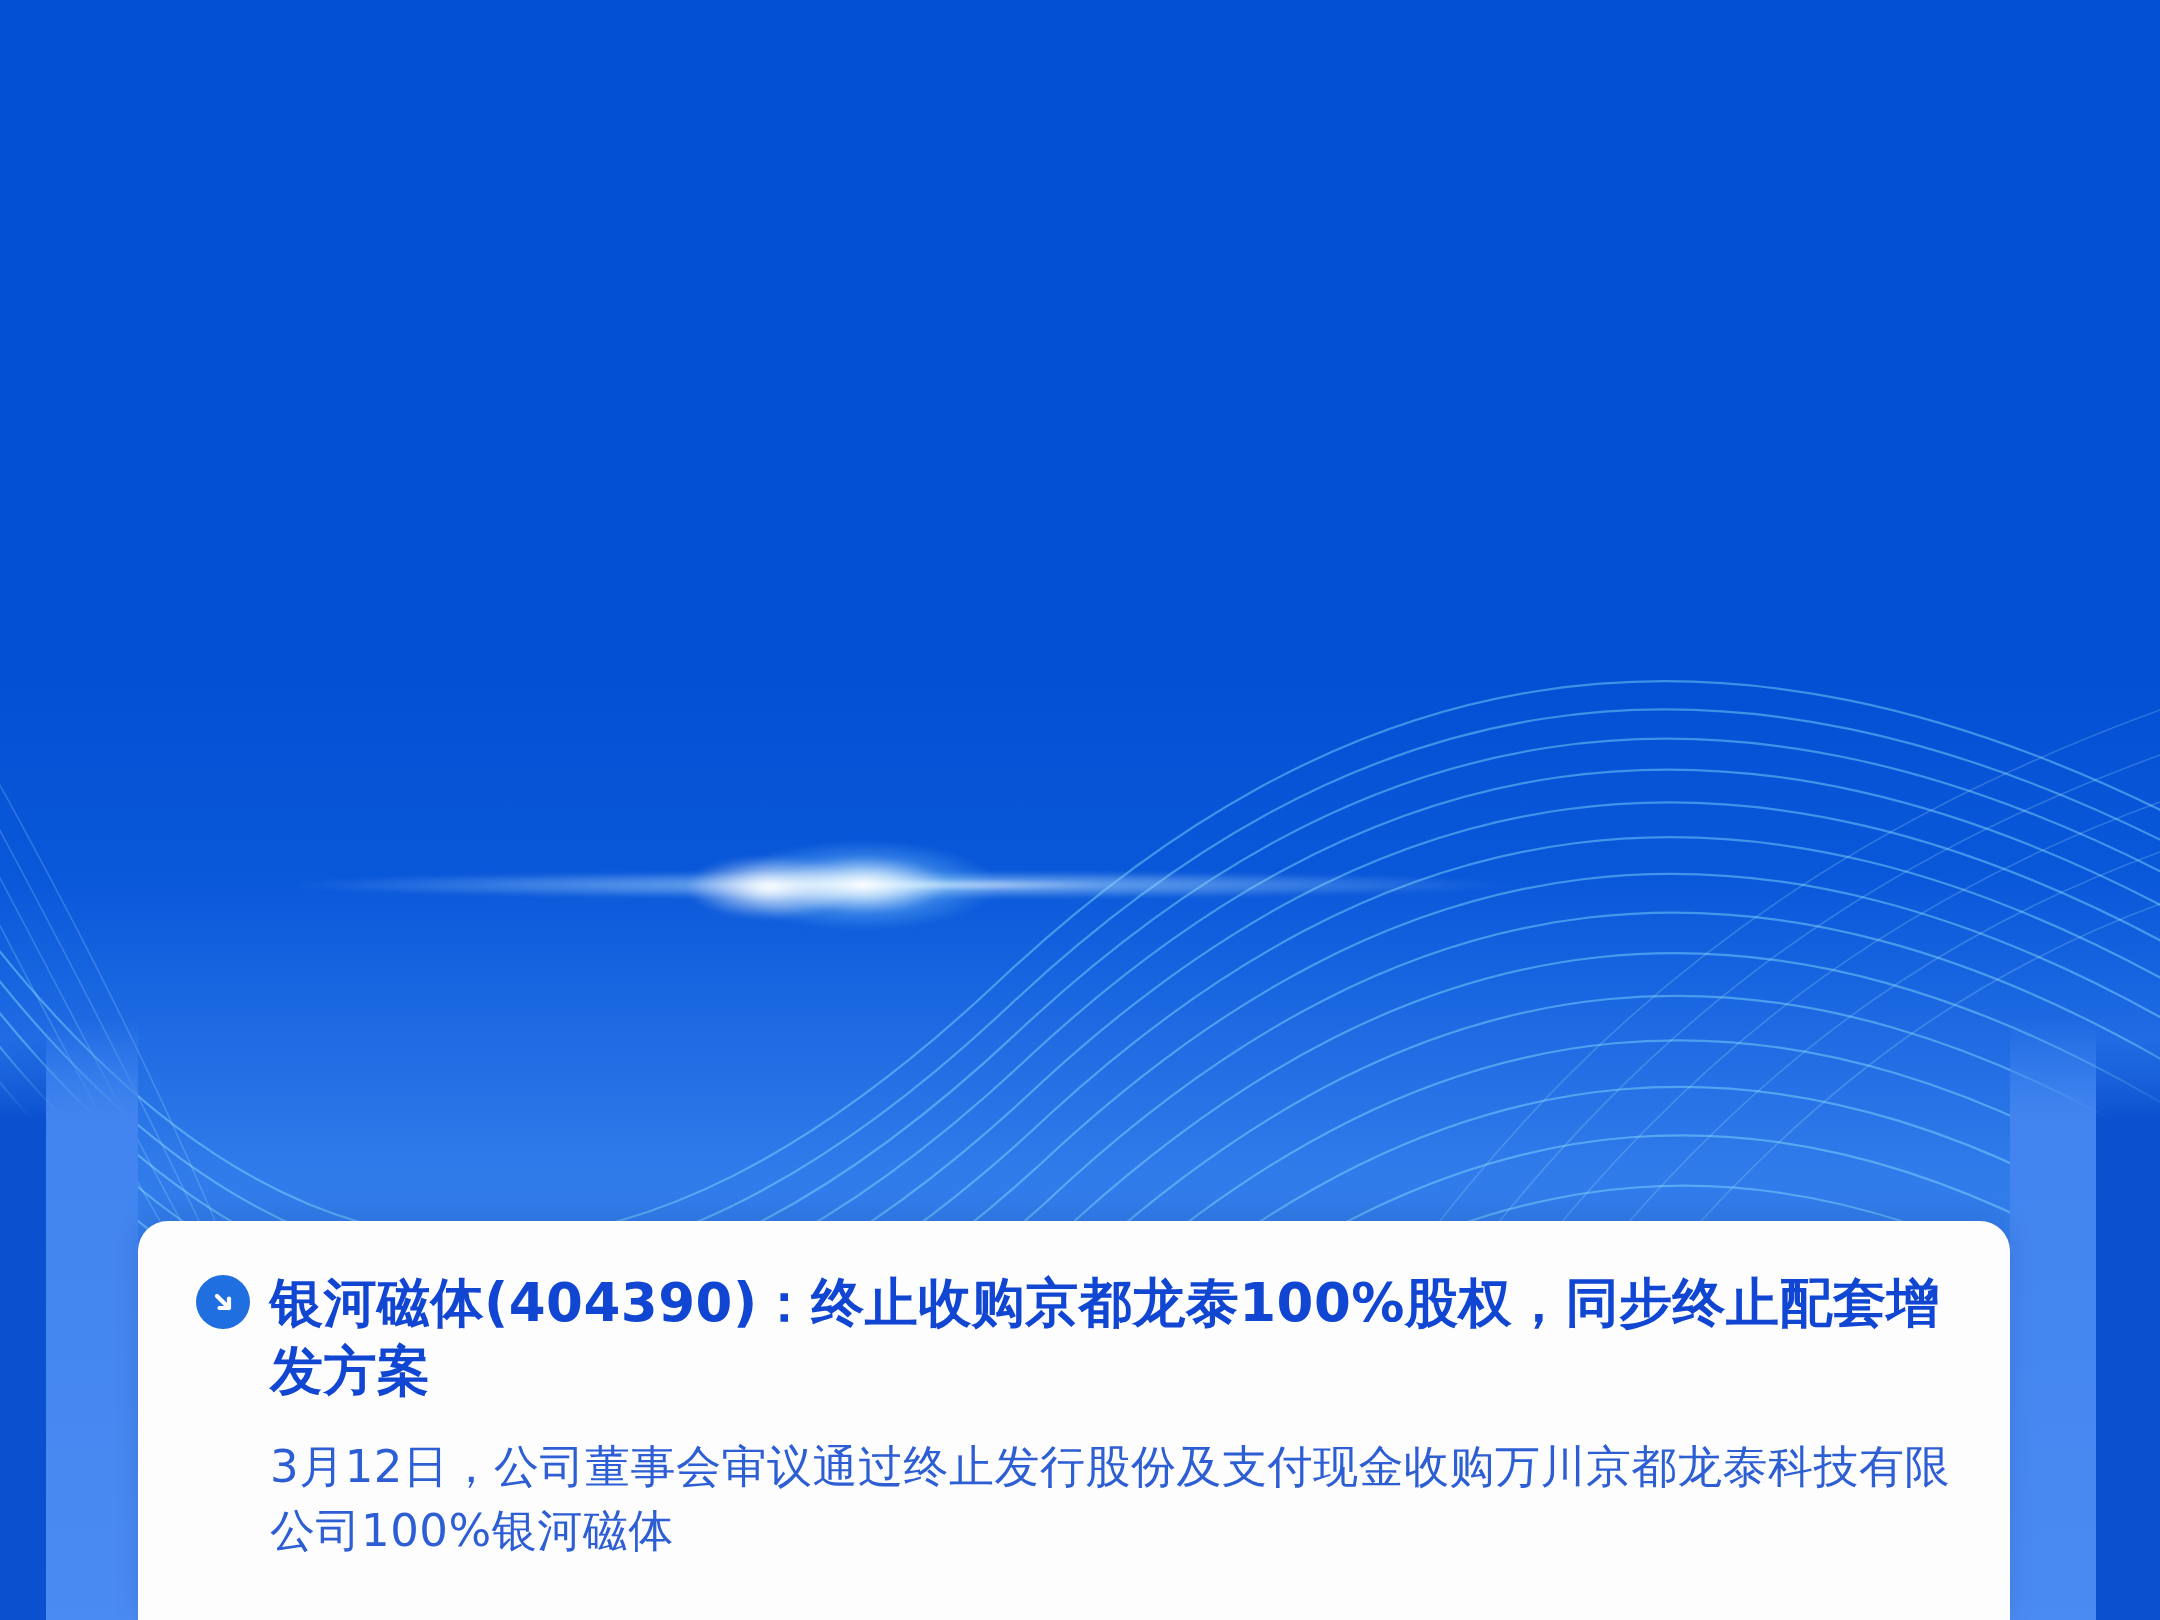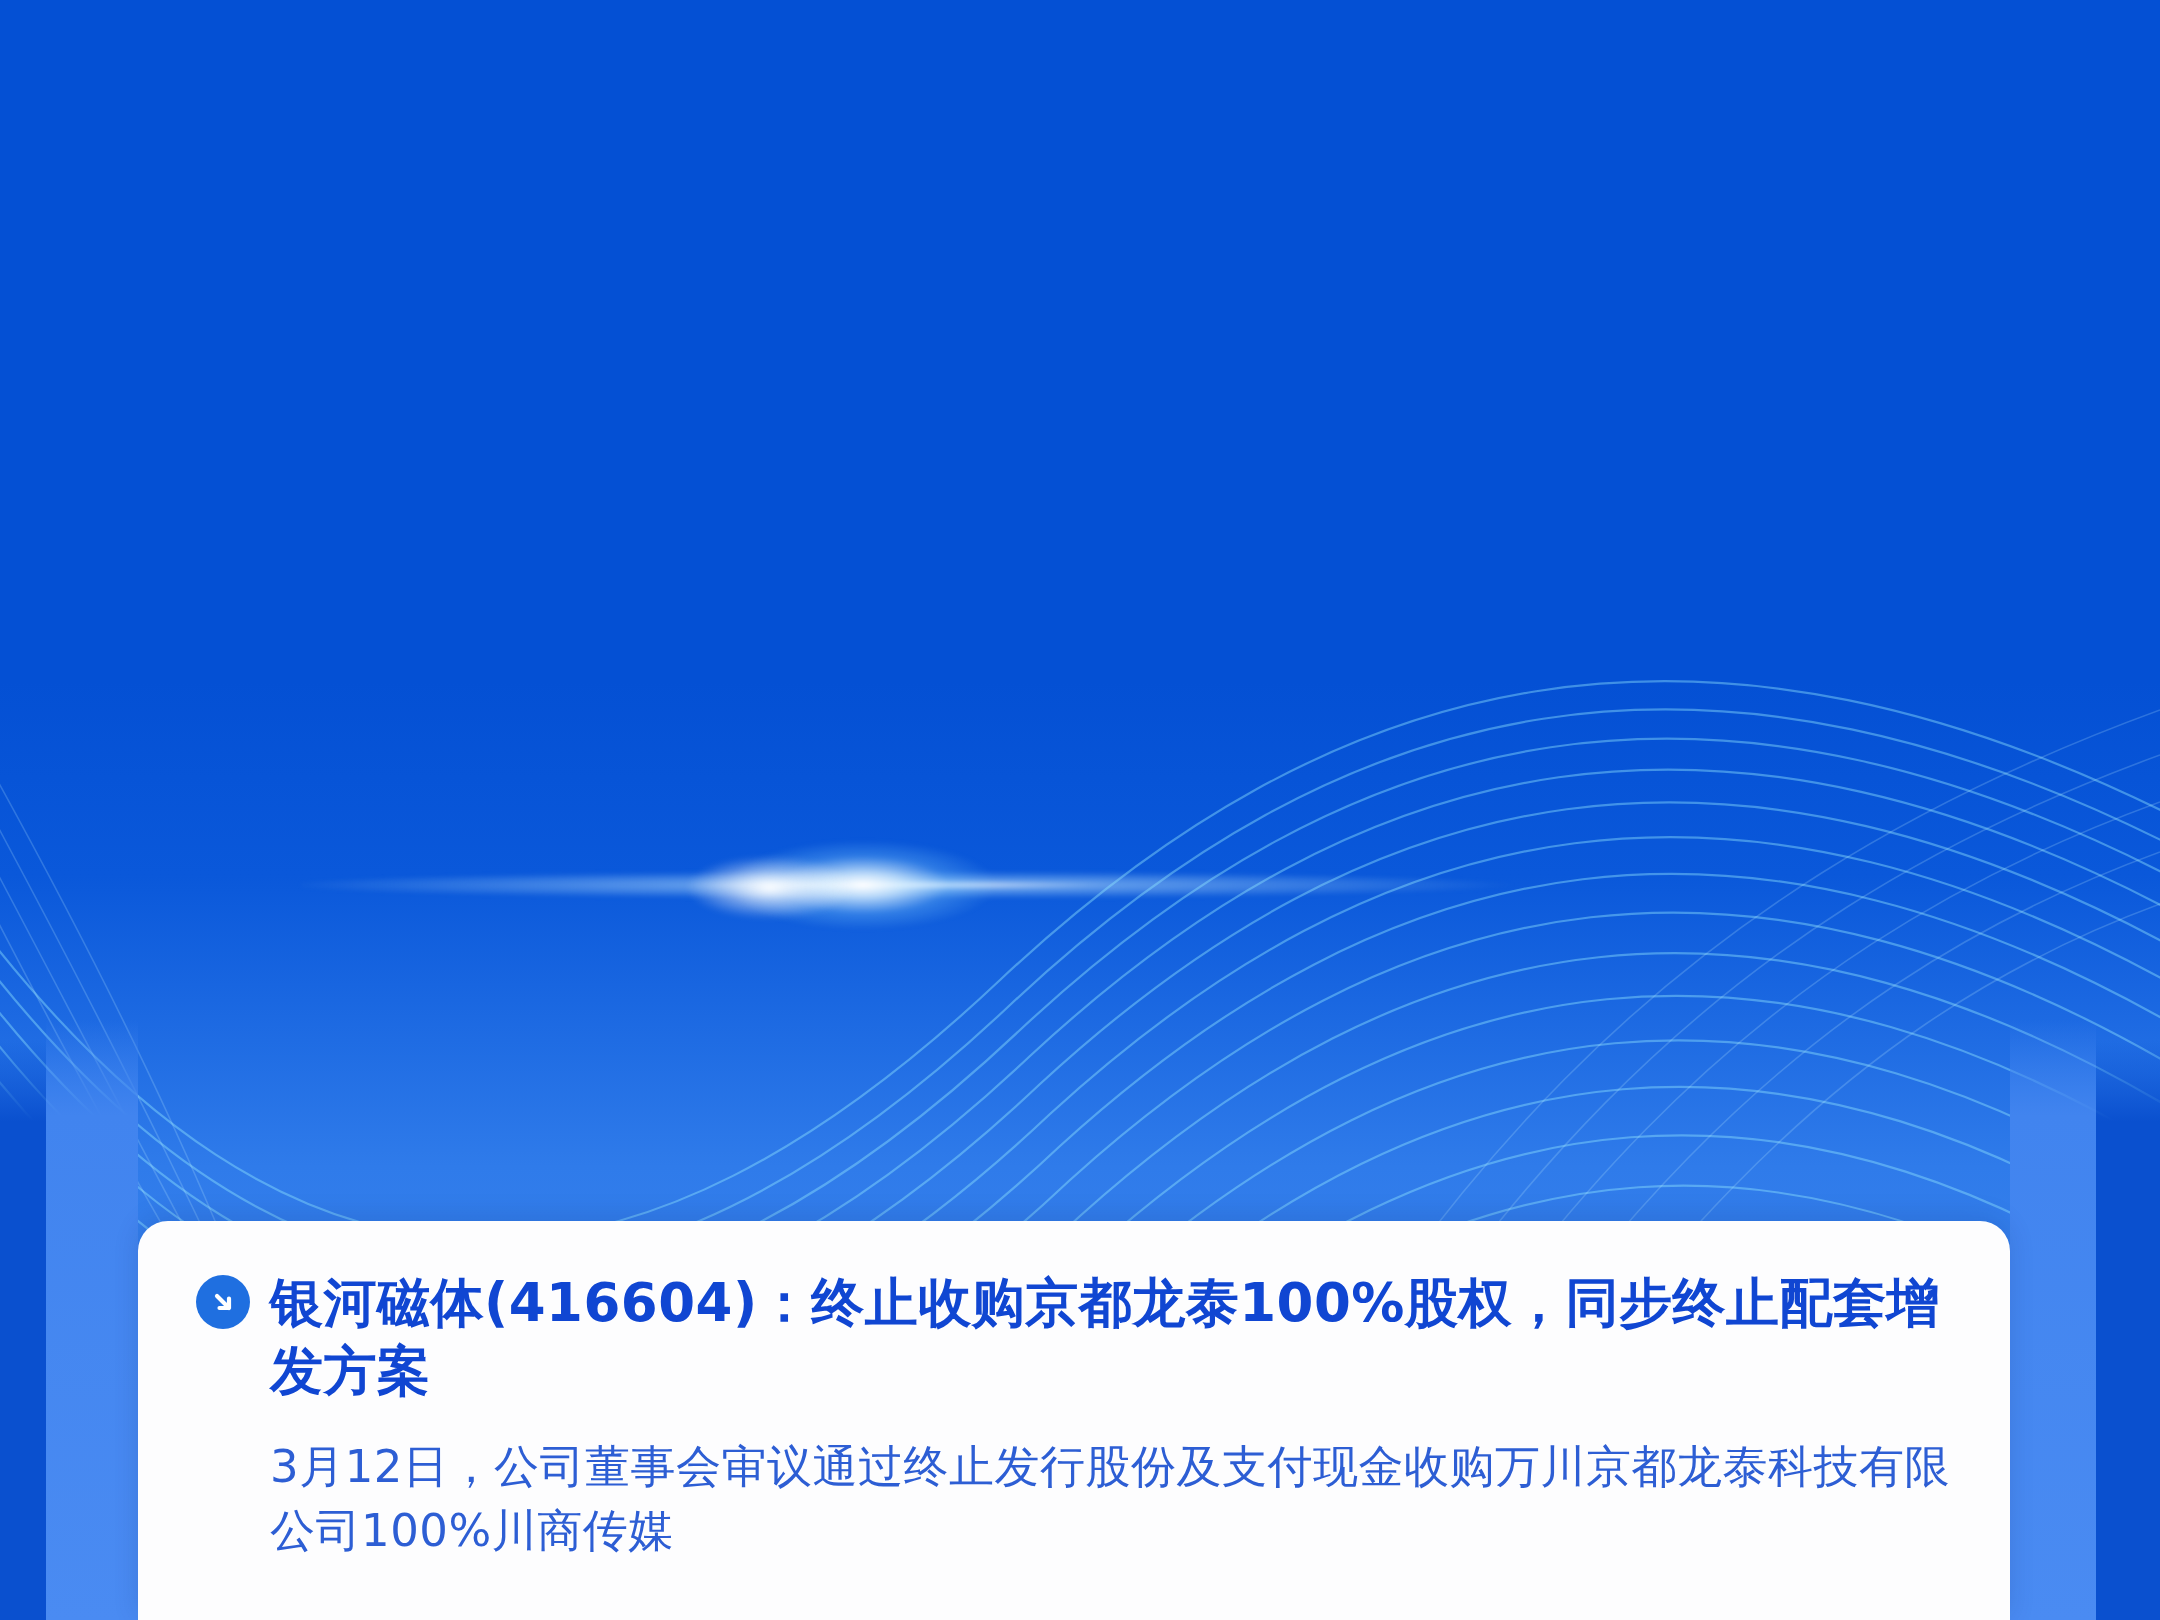--- a/index.html
+++ b/index.html
@@ -170,19 +170,19 @@
 
 
   <div class="card">
     <div class="news-item">
       <div class="news-head">
         <span class="bullet-icon">
           <svg width="34" height="34" viewBox="0 0 34 34">
             <path d="M11 11 L23 23 M23 13.5 L23 23 L13.5 23" stroke="#ffffff" stroke-width="4.2" fill="none" stroke-linecap="round" stroke-linejoin="round"></path>
           </svg>
         </span>
-        <h2 class="news-title">银河磁体(416604)：终止收购京都龙泰100%股权，同步终止配套增发方案</h2>
+        <h2 class="news-title">银河磁体(404390)：终止收购京都龙泰100%股权，同步终止配套增发方案</h2>
       </div>
-      <p class="news-body">3月12日，公司董事会审议通过终止发行股份及支付现金收购万川京都龙泰科技有限公司100%川商传媒</p>
+      <p class="news-body">3月12日，公司董事会审议通过终止发行股份及支付现金收购万川京都龙泰科技有限公司100%银河磁体</p>
     </div>
   </div>
 
 </div>
 
 </body></html>

